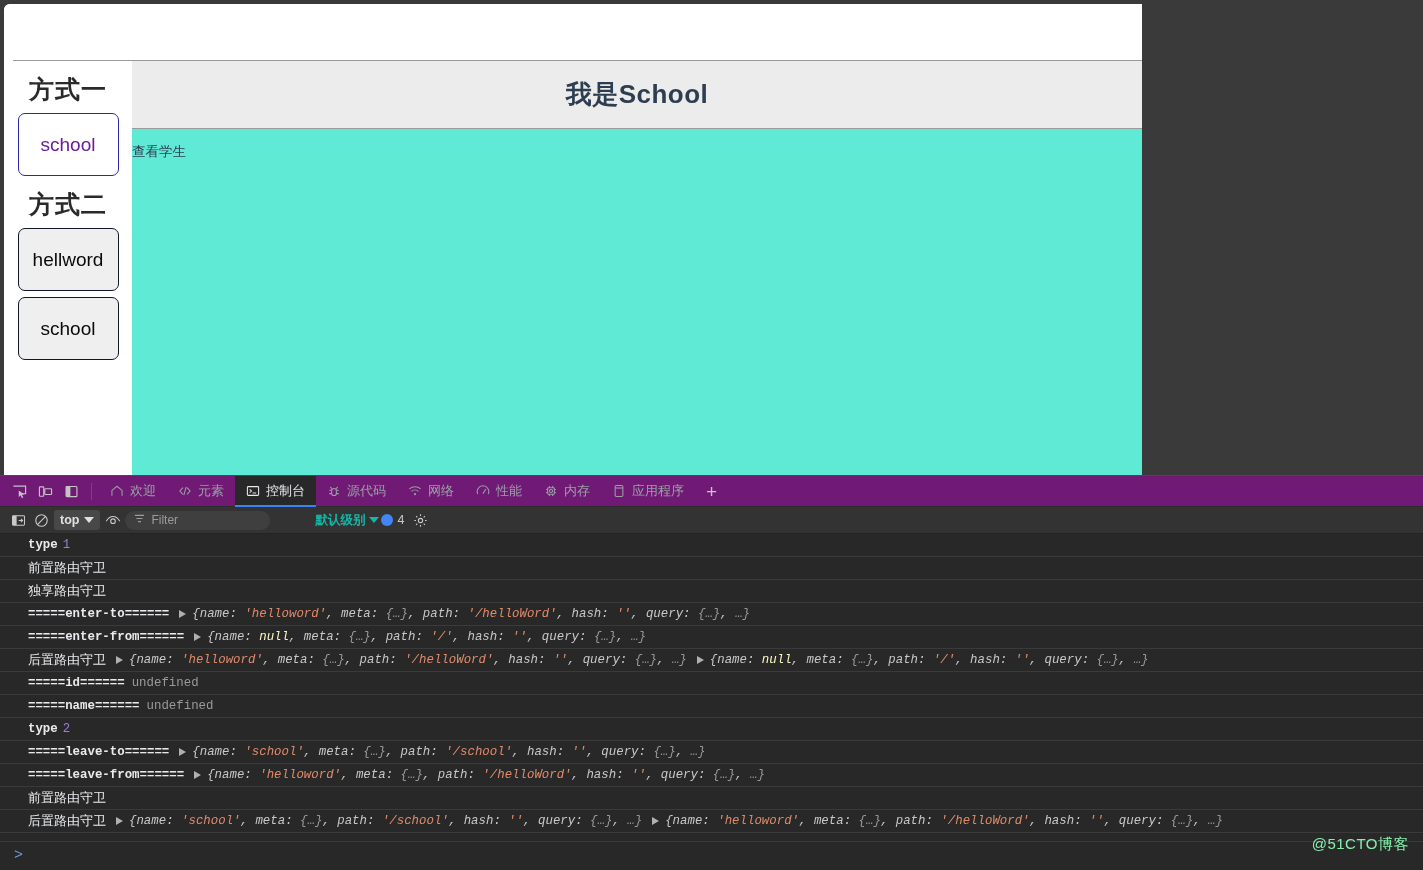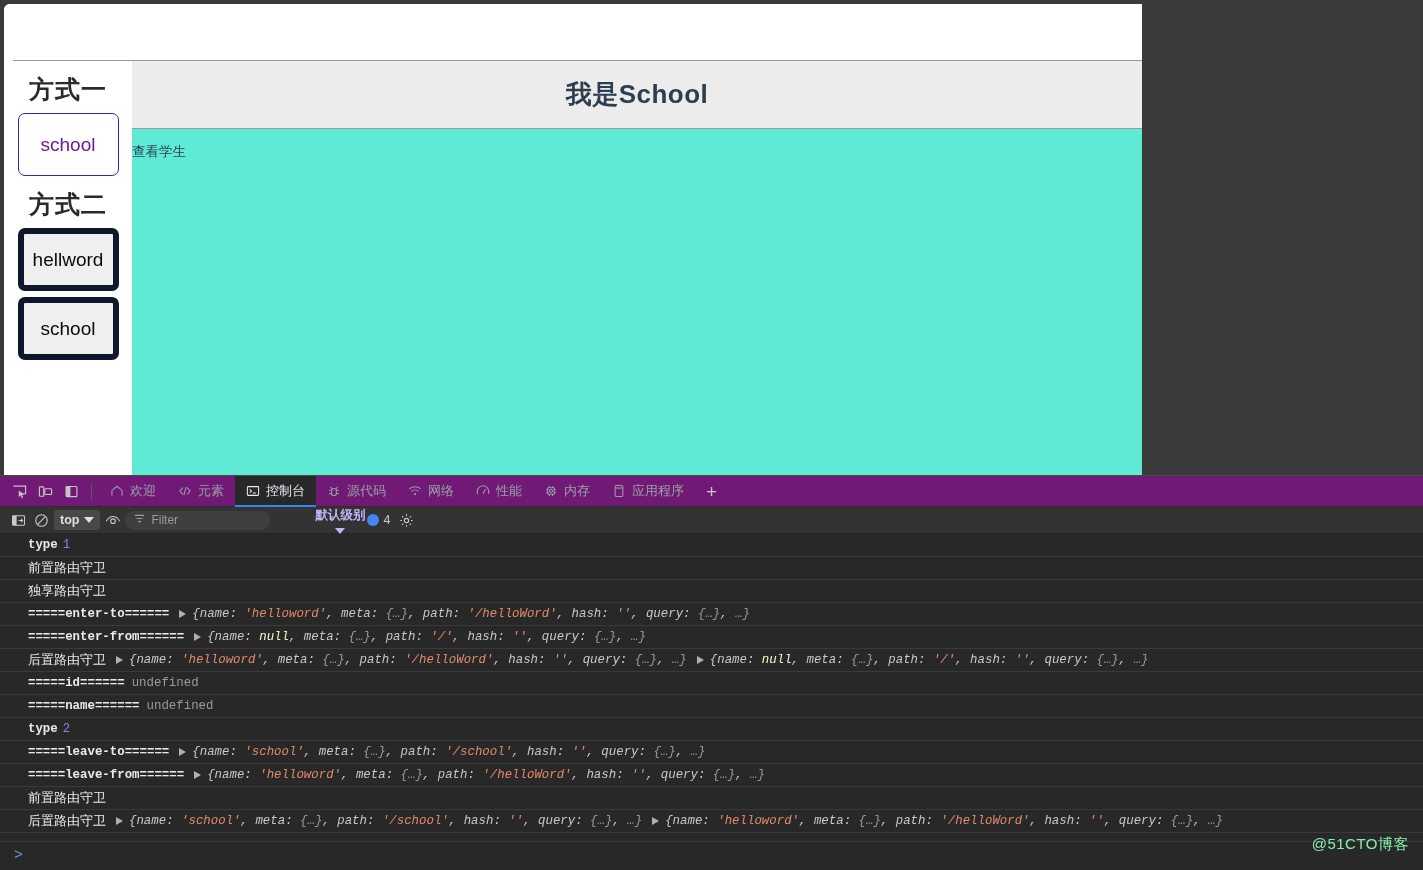--- a/index.html
+++ b/index.html
@@ -85,21 +85,21 @@
     text-decoration: none;
     font-family: "Liberation Sans", "DejaVu Sans", sans-serif;
   }
   .nav-btn {
     display: flex;
     align-items: center;
     justify-content: center;
     width: 101px;
     height: 63px;
     margin-bottom: 6px;
-    border: 6px solid #0f172a;
+    border: 1px solid #0f172a;
     border-radius: 7px;
     background: #efefef;
     color: #0a0a0a;
     font-size: 19px;
     font-family: "Liberation Sans", "DejaVu Sans", sans-serif;
     cursor: pointer;
     padding: 0;
   }
 
   
@@ -237,26 +237,25 @@
     height: 19px;
     background: #3f3f3f;
     border-radius: 10px;
     padding: 0 9px;
     color: #9a9a9a;
     font-size: 12px;
     cursor: text;
   }
   #level-select {
     display: flex; align-items: center; gap: 4px;
-    color: #c4b5fd;
+    color: #14b8a6;
     font-size: 12.5px;
     font-weight: bold;
     cursor: pointer;
     margin-left: 43px;
-    flex-direction: column;
   }
   #msg-count {
     display: flex; align-items: center; gap: 4px;
     color: #c9c9c9;
     font-size: 12.5px;
     cursor: pointer;
   }
   .badge-dot {
     width: 12px; height: 12px;
     border-radius: 50%;

